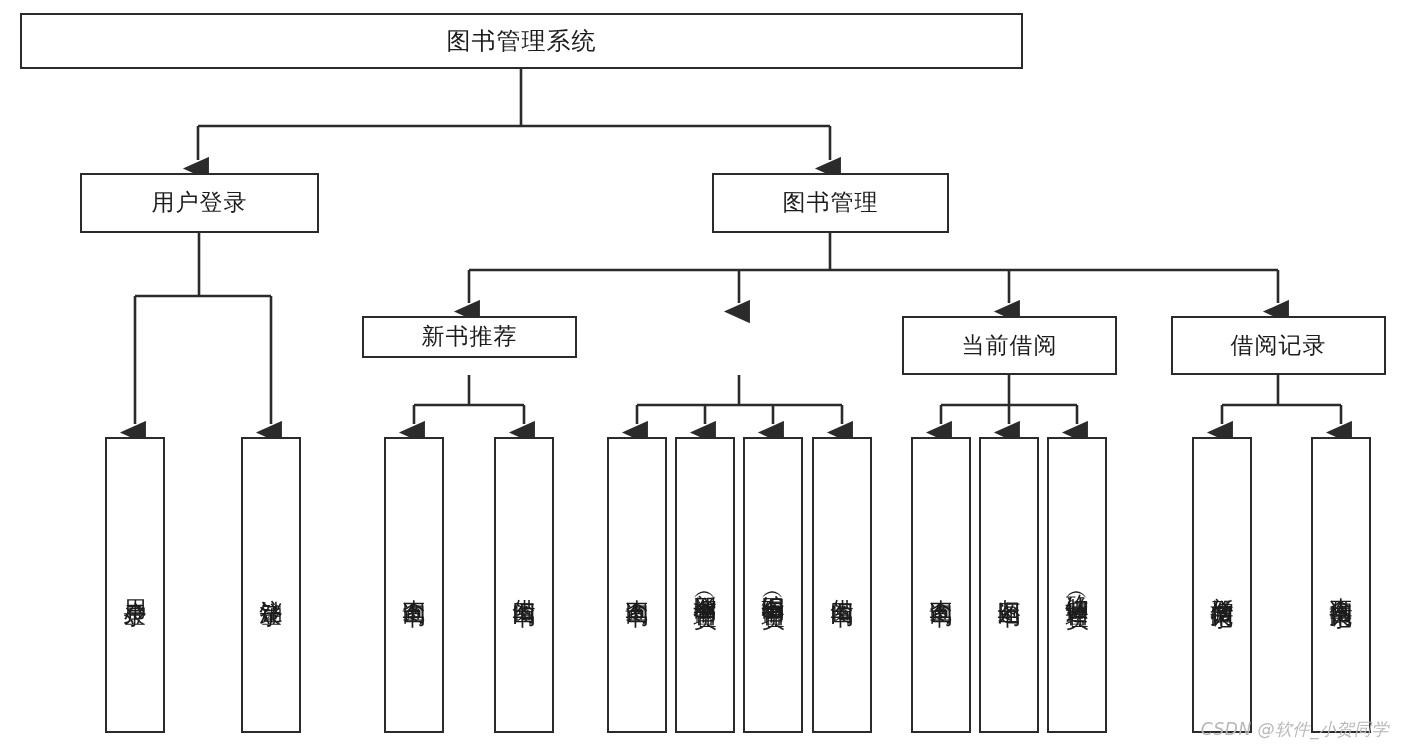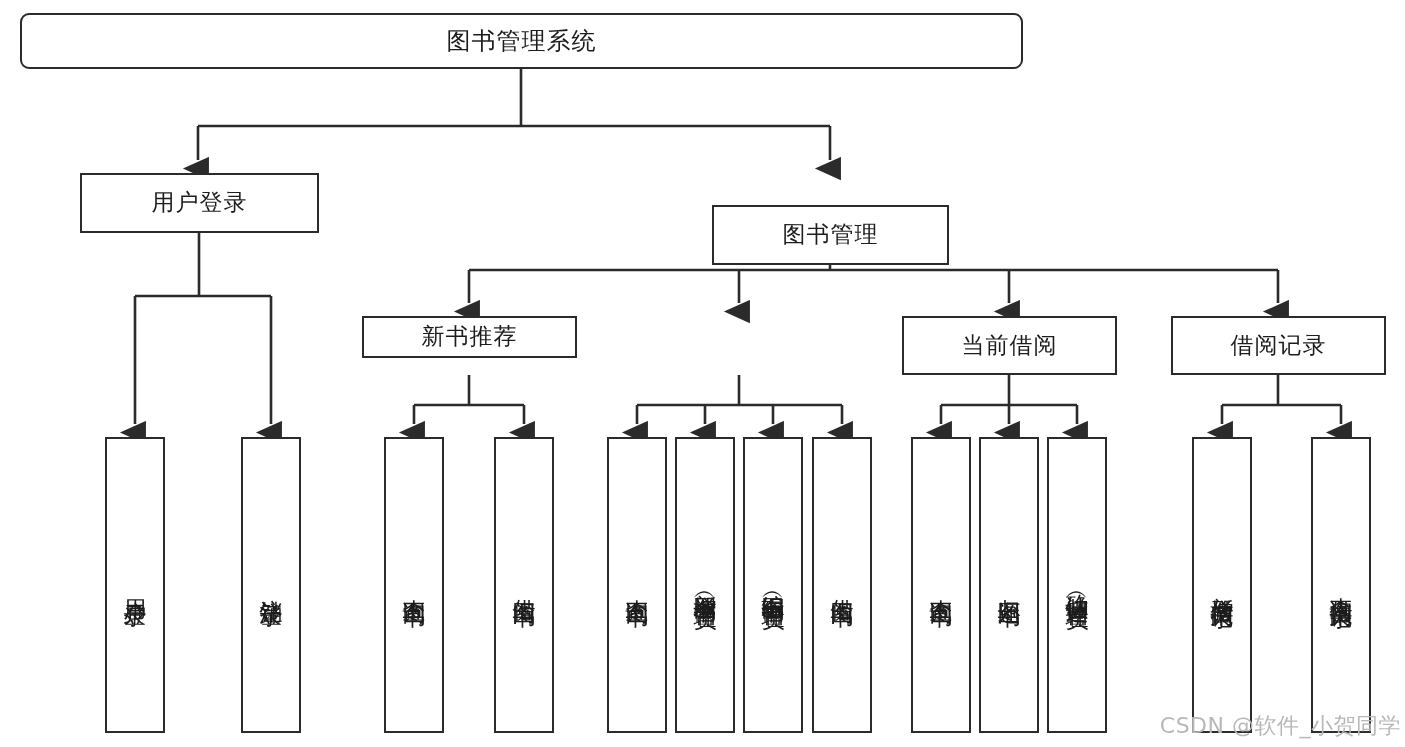--- a/index.html
+++ b/index.html
@@ -59,27 +59,28 @@
     writing-mode: vertical-rl;
     text-orientation: upright;
     font-size: 23px;
     line-height: 1.25;
     letter-spacing: 2px;
     max-height: 270px;
     white-space: normal;
   }
   #watermark {
     position: absolute;
-    right: 4px;
+    right: 16px;
     bottom: 6px;
-    font-size: 22px;
+    font-size: 17px;
     color: #b8b8b8;
     letter-spacing: 0.5px;
     white-space: nowrap;
     user-select: none;
+    font-style: italic;
   }
 </style>
 </head>
 <body>
 
 <div id="canvas">
 
   <svg id="edges" viewBox="0 0 1405 747" width="1405" height="747" xmlns="http://www.w3.org/2000/svg">
     <defs>
       <marker id="arrow" markerWidth="11" markerHeight="11" refX="1.2" refY="4.2" orient="auto" markerUnits="strokeWidth">
@@ -123,28 +124,28 @@
       <path d="M1009,405 L1009,424" marker-end="url(#arrow)"></path>
       <path d="M1077,405 L1077,424" marker-end="url(#arrow)"></path>
 
       <path d="M1278,375 L1278,405"></path>
       <path d="M1222,405 L1341,405"></path>
       <path d="M1222,405 L1222,424" marker-end="url(#arrow)"></path>
       <path d="M1341,405 L1341,424" marker-end="url(#arrow)"></path>
     </g>
   </svg>
 
-  <div class="node h root" style="left:20px; top:13px; width:1003px; height:56px;border-radius:9px;">
+  <div class="node h root" style="left:20px; top:13px; width:1003px; height:56px;">
     <span class="label">图书管理系统</span>
   </div>
 
   <div class="node h" style="left:80px; top:173px; width:239px; height:60px;">
     <span class="label">用户登录</span>
   </div>
-  <div class="node h" style="left:712px; top:173px; width:237px; height:60px;margin-top:32px;">
+  <div class="node h" style="left:712px; top:173px; width:237px; height:60px;">
     <span class="label">图书管理</span>
   </div>
 
   <div class="node h" style="left:362px; top:316px; width:215px; height:42px;">
     <span class="label">新书推荐</span>
   </div>
   <div class="node h" style="left:1171px; top:316px; width:215px; height:59px;">
     <span class="label">借阅记录</span>
   </div>
   <div class="node h" style="left:902px; top:316px; width:215px; height:59px;">

